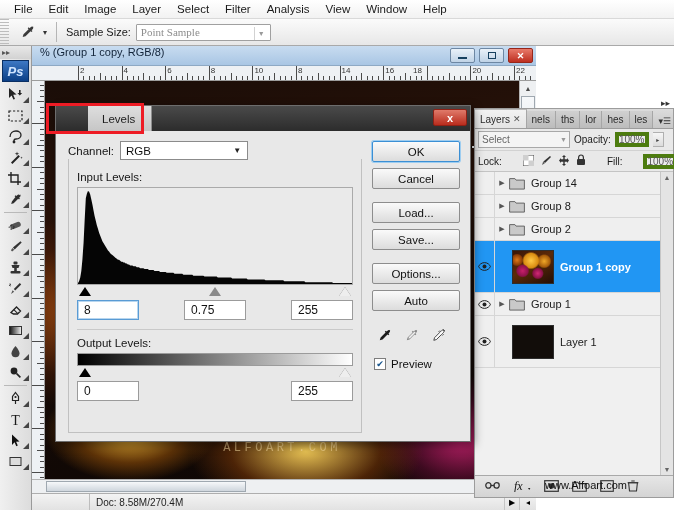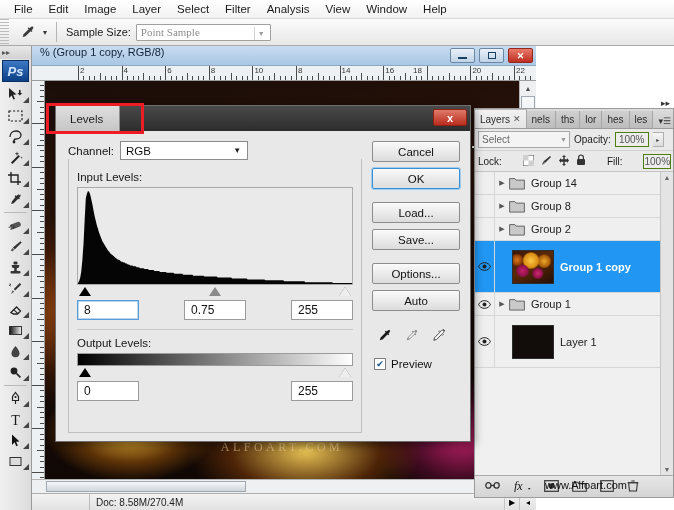--- a/index.html
+++ b/index.html
@@ -134,21 +134,21 @@
       radial-gradient(ellipse 120px 70px at 18% 88%, rgba(255,196,60,.95) 0%, rgba(168,92,10,.5) 45%, transparent 72%),
       radial-gradient(ellipse 150px 80px at 55% 93%, rgba(255,214,92,.9) 0%, rgba(150,70,10,.45) 50%, transparent 78%),
       radial-gradient(ellipse 110px 80px at 88% 90%, rgba(214,36,120,.85) 0%, rgba(110,14,60,.5) 50%, transparent 80%),
       radial-gradient(ellipse 90px 120px at 5% 58%, rgba(196,92,20,.8) 0%, rgba(90,35,8,.4) 55%, transparent 80%),
       radial-gradient(ellipse 120px 90px at 72% 30%, rgba(120,22,50,.55) 0%, transparent 75%),
       linear-gradient(170deg,#1a0d08 0%, #2a1208 35%, #140a06 65%, #0d0604 100%);
   }
   .canvas-wm {
     position: absolute; left: 50%; bottom: 24px; transform: translateX(-50%);
     font-size: 12px; letter-spacing: 3.5px; color: rgba(255,228,170,.55);
-    font-family: Liberation Serif, serif; white-space: nowrap;
+    font-family: Liberation Mono, monospace; white-space: nowrap;
   }
   .scroll-v {
     position: absolute; right: 0; top: 35px; width: 17px; height: 398px;
     background: #eef0f2; border-left: 1px solid #b4b4b4;
   }
   .scroll-h {
     position: absolute; left: 0; bottom: 17px; width: 487px; height: 14px;
     background: #eef0f2; border-top: 1px solid #b4b4b4;
   }
   .sb-thumb { background: linear-gradient(#f6f8fa,#cfd6dd); border: 1px solid #9fa8b0; }
@@ -211,21 +211,21 @@
   .blend-select {
     width: 92px; height: 17px; background: #f4f4f4;
     border: 1px solid #a8a8a8; display: flex; align-items: center;
     position: relative; font-size: 10px; color: #666; padding-left: 3px;
   }
   .blend-select .arw {
     position: absolute; right: 2px; font-size: 7px; color: #999;
   }
   .mini-lab { font-size: 10px; color: #1b1b1b; }
   .mini-val {
-    width: 34px; height: 15px; border: 1px solid #4d7c0f; background: #ececec;
+    width: 34px; height: 15px; border: 4px solid #4d7c0f; background: #ececec;
     font-size: 10px; color: #555; display: flex; align-items: center;
     justify-content: center;
   }
   .mini-arw {
     width: 11px; height: 15px; border: 1px solid #b0b0b0; border-left: none;
     background: linear-gradient(#f6f6f6,#dcdcdc);
     display: flex; align-items: center; justify-content: center;
     font-size: 6px; color: #444;
   }
   .lock-row {
@@ -288,21 +288,21 @@
   
   .dialog {
     position: absolute; left: 55px; top: 105px; width: 416px; height: 337px;
     background: #e8e8e8; border: 1px solid #6d6d6d;
     box-shadow: 3px 3px 9px rgba(0,0,0,.45); z-index: 50;
     display: flex; flex-direction: column;
   }
   .dlg-title {
     height: 25px;
     background: linear-gradient(#4a4a4a,#2c2c2c);
-    display: flex; align-items: center; position: relative;
+    display: flex; align-items: center; position: relative; padding-left: 32px;
   }
   .dlg-tab {
     height: 25px; padding: 0 16px 0 14px;
     background: linear-gradient(#dedede,#c6c6c6);
     display: flex; align-items: center;
     font-size: 11.5px; color: #1d1d1d;
     border-right: 1px solid #8e8e8e;
   }
   .dlg-close {
     position: absolute; right: 3px; top: 3px; width: 34px; height: 17px;
@@ -982,22 +982,22 @@
             <div class="marker white" style="right:2px;"></div>
           </div>
           <div class="in-fields">
             <div class="numfield">0</div>
             <div class="numfield">255</div>
           </div>
         </div>
       </div>
 
       <div class="dlg-right">
+        <div class="dbtn primary">OK</div>
         <div class="dbtn">Cancel</div>
-        <div class="dbtn primary">OK</div>
         <div style="height:7px;"></div>
         <div class="dbtn">Load...</div>
         <div class="dbtn">Save...</div>
         <div style="height:7px;"></div>
         <div class="dbtn">Options...</div>
         <div class="dbtn">Auto</div>
 
         <div class="droppers">
           <span>
             <svg width="17" height="17" viewBox="0 0 17 17">

